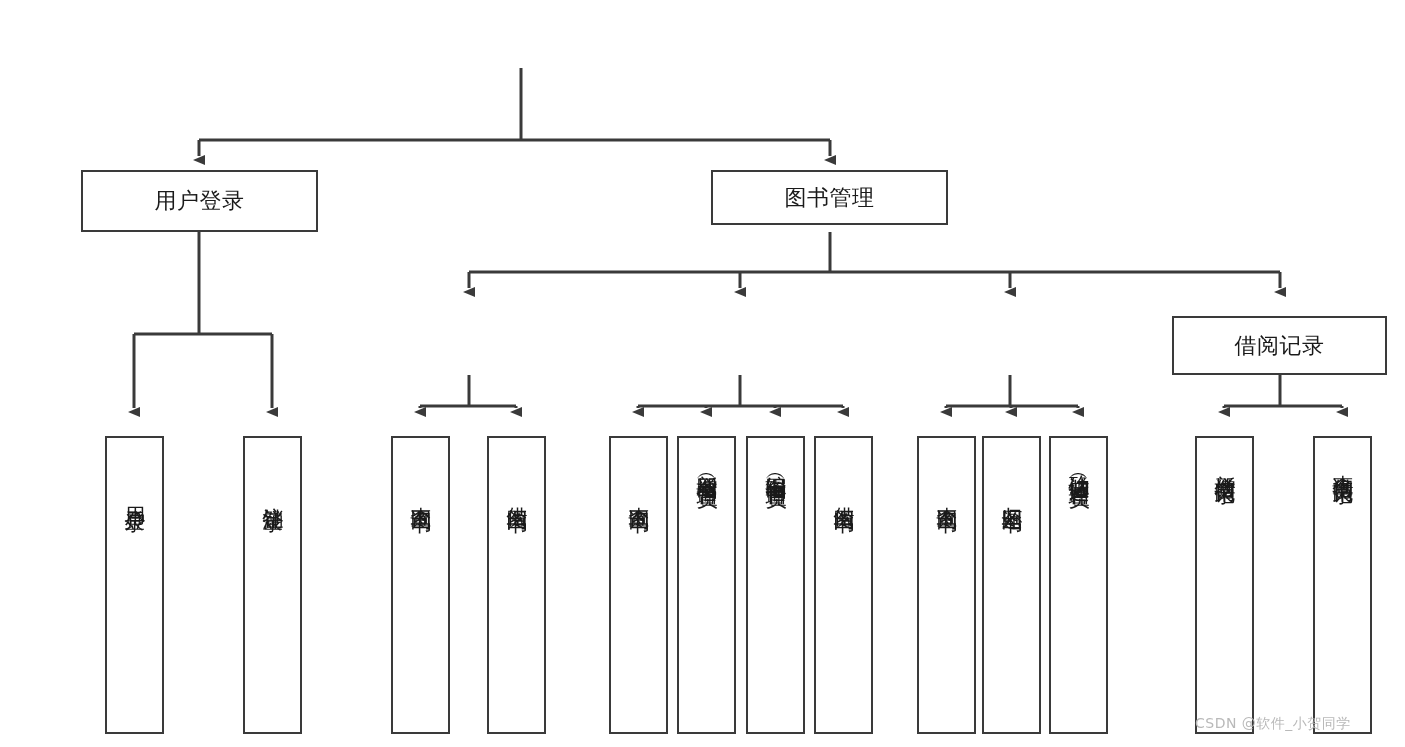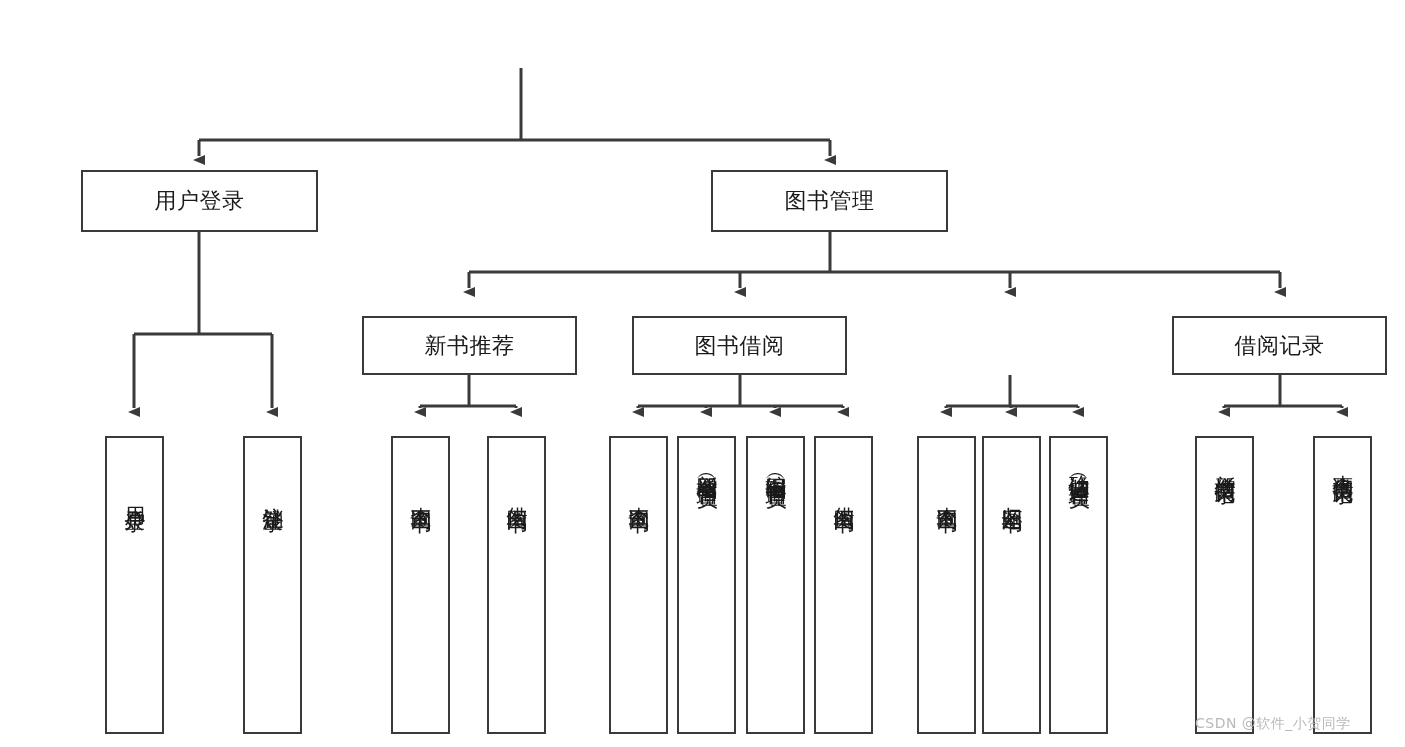--- a/index.html
+++ b/index.html
@@ -127,30 +127,24 @@
       <path d="M1224,406 L1342,406"></path>
       <path d="M1224,406 L1224,408" marker-end="url(#arrow)"></path>
       <path d="M1342,406 L1342,408" marker-end="url(#arrow)"></path>
     </g>
   </svg>
 
 
   <div class="node horiz" style="left:81px; top:170px; width:237px; height:62px;">
     <span class="label">用户登录</span>
   </div>
-  <div class="node horiz" style="left:711px; top:170px; width:237px; height:62px;">
+  <div class="node horiz" style="left:711px; top:170px; width:237px; height:55px;">
     <span class="label">图书管理</span>
   </div>
 
-  <div class="node horiz" style="left:362px; top:316px; width:215px; height:59px;">
-    <span class="label">新书推荐</span>
-  </div>
-  <div class="node horiz" style="left:632px; top:316px; width:215px; height:59px;">
-    <span class="label">图书借阅</span>
-  </div>
   <div class="node horiz" style="left:1172px; top:316px; width:215px; height:59px;">
     <span class="label">借阅记录</span>
   </div>
 
   <div class="node vert pad-top" style="left:105px; top:436px; width:59px; height:298px;">
     <span class="label">用户登录</span>
   </div>
   <div class="node vert pad-top" style="left:243px; top:436px; width:59px; height:298px;">
     <span class="label">注销登录</span>
   </div>

